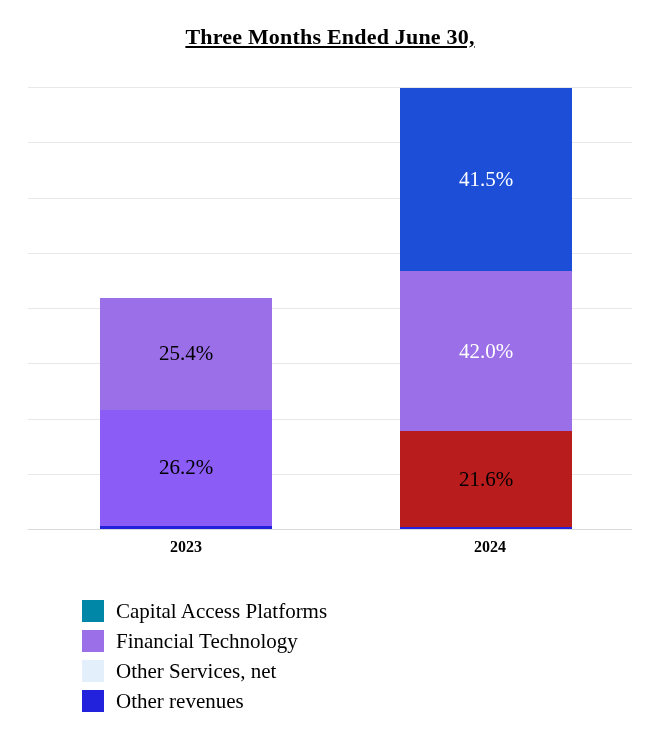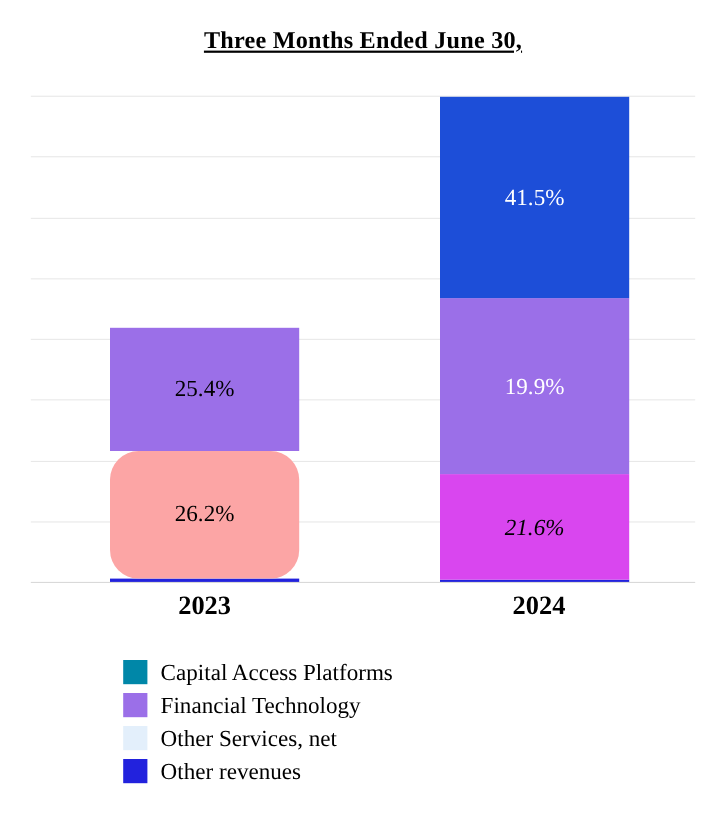--- a/index.html
+++ b/index.html
@@ -93,37 +93,37 @@
     left: 28px;
     top: 538px;
     width: 604px;
     height: 32px;
   }
   .x-label {
     position: absolute;
     top: 0;
     width: 172px;
     text-align: center;
-    font-size: 24px;
+    font-size: 16px;
     font-weight: bold;
   }
   .x-label.col-0 { left: 72px; }
   .x-label.col-1 { left: 376px; }
   .legend {
     position: absolute;
     left: 0;
     top: 596px;
     width: 660px;
   }
   .legend-row {
     display: flex;
     align-items: center;
     justify-content: flex-start;
     height: 30px;
-    padding-left: 112px;
+    padding-left: 82px;
     box-sizing: border-box;
   }
   .legend-swatch {
     width: 22px;
     height: 22px;
     margin-right: 12px;
     flex: 0 0 auto;
   }
   .legend-text {
     font-size: 21px;
@@ -147,36 +147,36 @@
         <div class="gridline" style="bottom: 62.5%;"></div>
         <div class="gridline" style="bottom: 75%;"></div>
         <div class="gridline" style="bottom: 87.5%;"></div>
         <div class="gridline" style="bottom: 100%;"></div>
       </div>
     <div class="bars">
         <div class="bar-col col-0">
           <div class="seg" style="background: rgb(34, 34, 221); bottom: 0%; height: 1%; color: rgb(255, 255, 255);">
             <span class="seg-label"></span>
           </div>
-          <div class="seg" style="background: #fca5a5; bottom: 1%; height: 26.2%; color: rgb(0, 0, 0); border-radius: 26px;">
+          <div class="seg" style="background: #8b5cf6; bottom: 1%; height: 26.2%; color: rgb(0, 0, 0);">
             <span class="seg-label">26.2%</span>
           </div>
           <div class="seg" style="background: rgb(155, 111, 232); bottom: 27.2%; height: 25.4%; color: #000000;">
             <span class="seg-label">25.4%</span>
           </div>
         </div>
         <div class="bar-col col-1">
           <div class="seg" style="background: rgb(34, 34, 221); bottom: 0%; height: 0.7%; color: rgb(255, 255, 255);">
             <span class="seg-label"></span>
           </div>
-          <div class="seg" style="background: #d946ef; bottom: 0.7%; height: 21.6%; color: rgb(0, 0, 0); font-style: italic;">
+          <div class="seg" style="background: #b91c1c; bottom: 0.7%; height: 21.6%; color: rgb(0, 0, 0);">
             <span class="seg-label">21.6%</span>
           </div>
           <div class="seg" style="background: rgb(155, 111, 232); bottom: 22.3%; height: 36.2%; color: rgb(255, 255, 255);">
-            <span class="seg-label">19.9%</span>
+            <span class="seg-label">42.0%</span>
           </div>
           <div class="seg" style="background: #1d4ed8; bottom: 58.5%; height: 41.5%; color: rgb(255, 255, 255);">
             <span class="seg-label">41.5%</span>
           </div>
         </div>
       </div>
     <div class="axis-line"></div>
   </div>
 
   <div class="x-labels">

